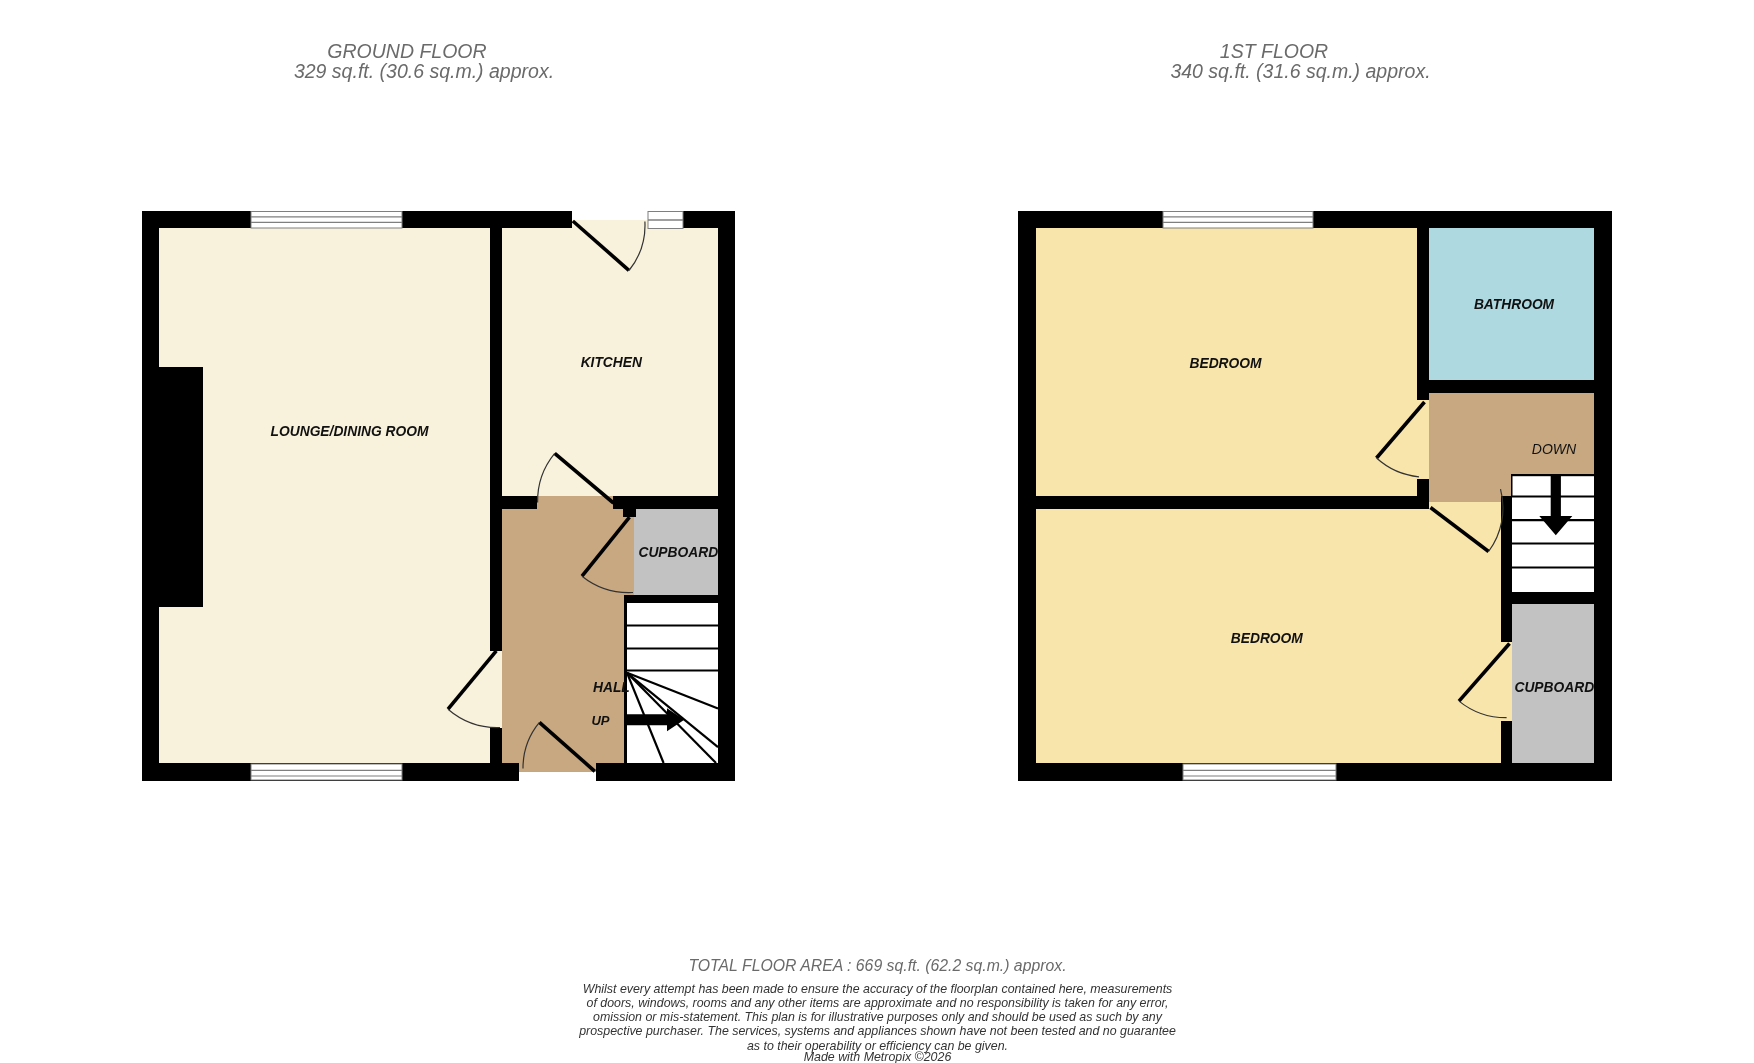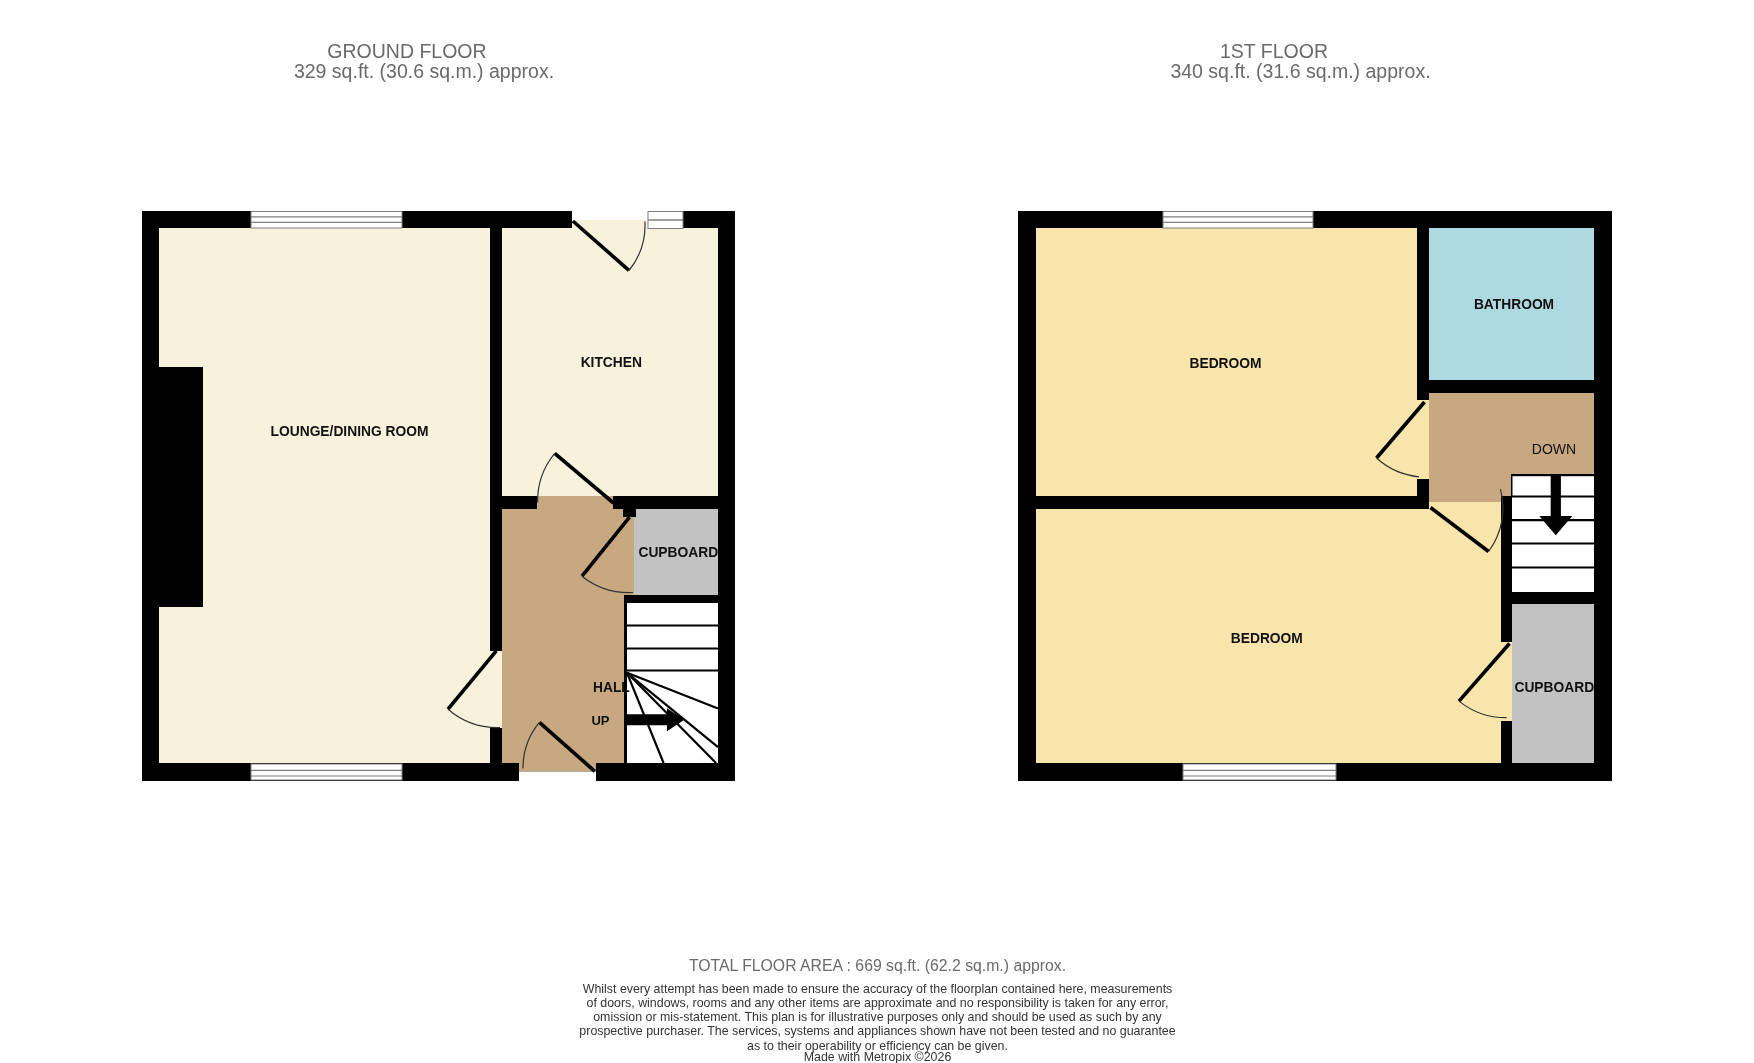--- a/index.html
+++ b/index.html
@@ -1,16 +1,16 @@
 <!DOCTYPE html>
 <html><head>
 <meta charset="utf-8">
 <style>
   html,body{margin:0;padding:0;background:#ffffff;}
-  .page{position:relative;width:1411px;height:1063px;font-family:"Liberation Sans", sans-serif;}
+  .page{position:relative;width:1411px;height:1063px;font-family:"Liberation Sans", sans-serif;font-style:italic;}
   svg{position:absolute;left:0;top:0;}
   text{font-family:"Liberation Sans", sans-serif;}
   .room{font-weight:bold;font-size:13.8px;fill:#111111;}
   .hdr{font-size:19.5px;fill:#6a6a6a;}
   .small{font-size:14px;fill:#111111;}
 </style>
 </head>
 <body>
 <div class="page">
 <svg width="1754" height="1063" viewBox="0 0 1754 1063">

